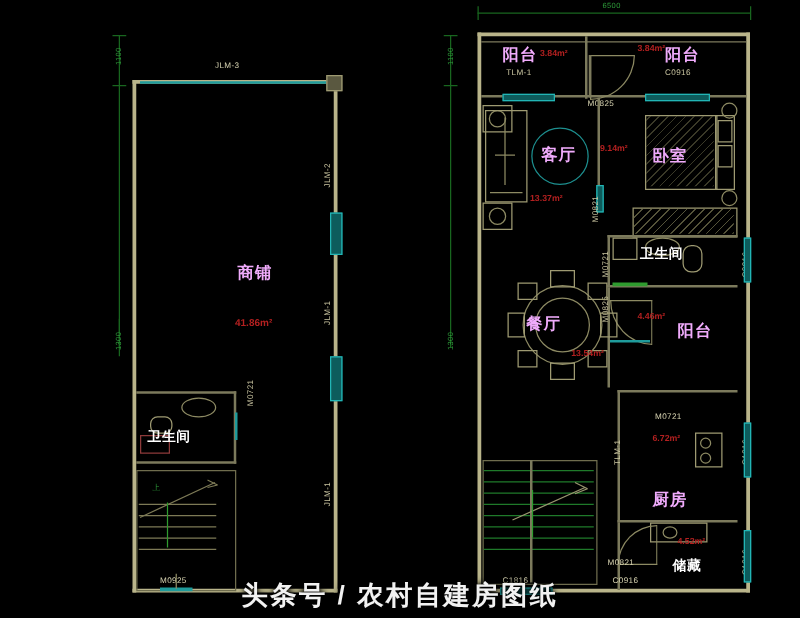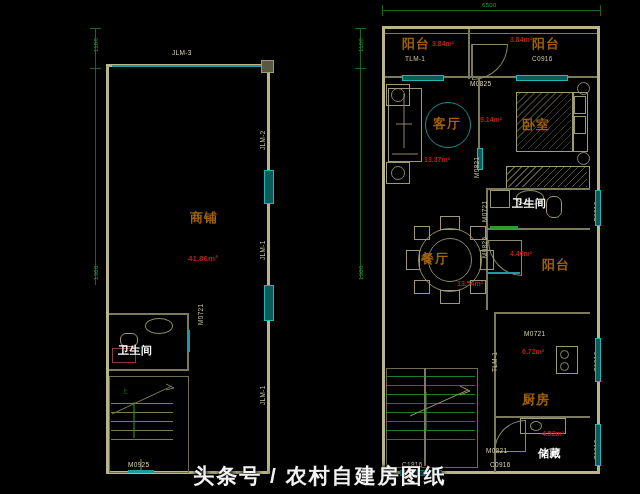--- a/index.html
+++ b/index.html
@@ -13,21 +13,21 @@
   .wall-thin{position:absolute;background:#7c7a5c;}
   .wall-cyan{position:absolute;background:#1f9b9b;}
   .grn-br{position:absolute;background:#2f9b2f;}
   .dim{position:absolute;background:#18661f;height:1px;}
   .dimv{position:absolute;background:#18661f;width:1px;}
   .win{position:absolute;background:#0d5c5c;border:1px solid #22b5b5;}
   .box-w{position:absolute;border:1px solid #9e9a72;}
 
   
   .lbl{position:absolute;white-space:nowrap;line-height:1;}
-  .room{color:#a16207;font-size:13px;font-weight:bold;letter-spacing:1px;}
+  .room{color:#f0abfc;font-size:13px;font-weight:bold;letter-spacing:1px;}
   .room-sm{color:#ffffff;font-size:11px;font-weight:bold;letter-spacing:.5px;}
   .area{color:#b42020;font-size:8px;font-weight:bold;}
   .area-sm{color:#b42020;font-size:7px;font-weight:bold;}
   .tag{color:#c9c4a0;font-size:6.5px;letter-spacing:.3px;}
   .tag-w{color:#d8d4b2;font-size:6.5px;letter-spacing:.3px;}
   .dimtxt{color:#2e9e3a;font-size:6px;letter-spacing:.3px;}
   .rot90{transform:rotate(-90deg);transform-origin:0 0;}
 
   
   #watermark{position:absolute;left:0;bottom:4px;width:640px;text-align:center;

